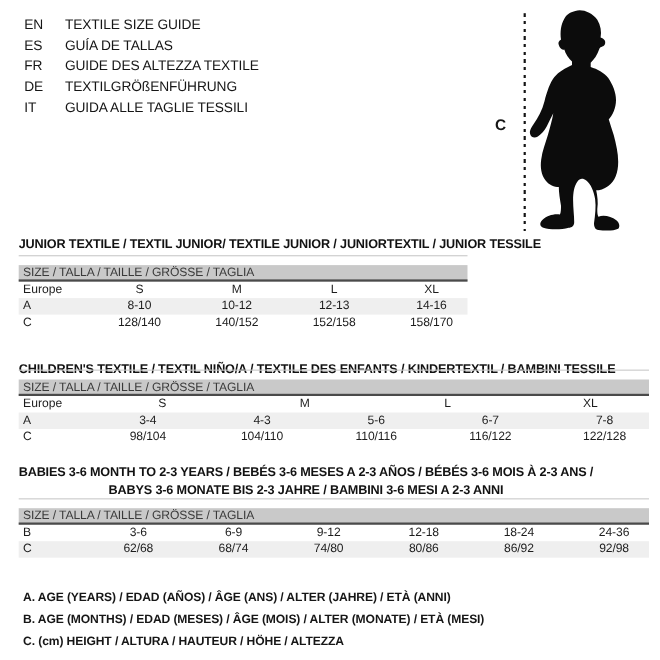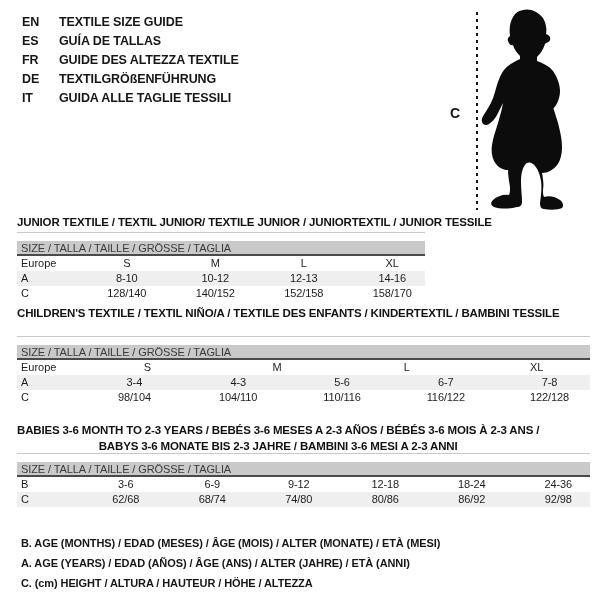--- a/index.html
+++ b/index.html
@@ -8,38 +8,38 @@
     position:relative;
     width:600px; height:600px;
     background:#ffffff;
     font-family:"Liberation Sans", sans-serif;
     color:#161616;
     overflow:hidden;
   }
 
   
   .lang-block { position:absolute; left:22px; top:13px; }
-  .lang-row   { display:flex; line-height:19px; font-weight:bold; font-size:12.5px; letter-spacing:-0.1px; }
+  .lang-row   { display:flex; line-height:19px; font-weight:normal; font-size:12.5px; letter-spacing:-0.1px; }
   .lang-code  { width:37px; }
 
   
   .height-line {
     position:absolute; left:476px; top:12px; width:2px; height:198px;
     background:repeating-linear-gradient(to bottom,#141414 0px,#141414 3px,transparent 3px,transparent 7px);
   }
   .height-label { position:absolute; left:450px; top:105px; font-weight:bold; font-size:14px; }
   .baby-svg { position:absolute; left:481px; top:8px; width:90px; height:205px; }
 
   
   .tbl-title {
     position:absolute; font-size:11.5px; font-weight:bold;
     white-space:nowrap; letter-spacing:-0.15px; color:#121212;text-align:center;
   }
   #title-0 { left:17px; top:216px; }
-  #title-1 { left:17px; top:307px; }
+  #title-1 { left:17px; top:330px; }
   #title-2 { left:17px; top:422px; line-height:16px; }
 
   .tbl { position:absolute; border-top:1px solid #c9c9c9; padding-top:8px; }
   #tbl-0 { left:17px; top:232px; width:408px; }
   #tbl-1 { left:17px; top:336px; width:573px; }
   #tbl-2 { left:17px; top:453px; width:573px; }
 
   .size-bar {
     height:15px; line-height:15px;
     background:#c9c9c9; border-bottom:2px solid #4a4a4a;
@@ -199,16 +199,16 @@
         <div class="tcell">68/74</div>
         <div class="tcell">74/80</div>
         <div class="tcell">80/86</div>
         <div class="tcell">86/92</div>
         <div class="tcell">92/98</div>
       </div>
     </div>
 </div>
 
 <div class="notes">
+  <div class="note-line">A. AGE (YEARS) / EDAD (AÑOS) / ÂGE (ANS) / ALTER (JAHRE) / ETÀ (ANNI)</div>
   <div class="note-line">B. AGE (MONTHS) / EDAD (MESES) / ÂGE (MOIS) / ALTER (MONATE) / ETÀ (MESI)</div>
-  <div class="note-line">A. AGE (YEARS) / EDAD (AÑOS) / ÂGE (ANS) / ALTER (JAHRE) / ETÀ (ANNI)</div>
   <div class="note-line">C. (cm) HEIGHT / ALTURA / HAUTEUR / HÖHE / ALTEZZA</div>
 </div>
 
 </body></html>

